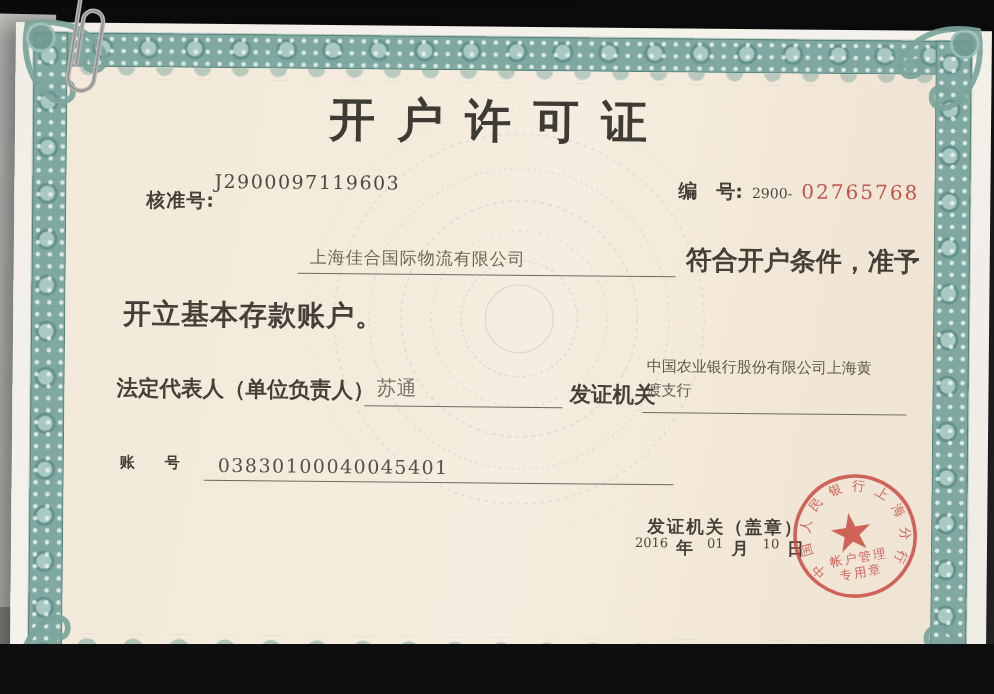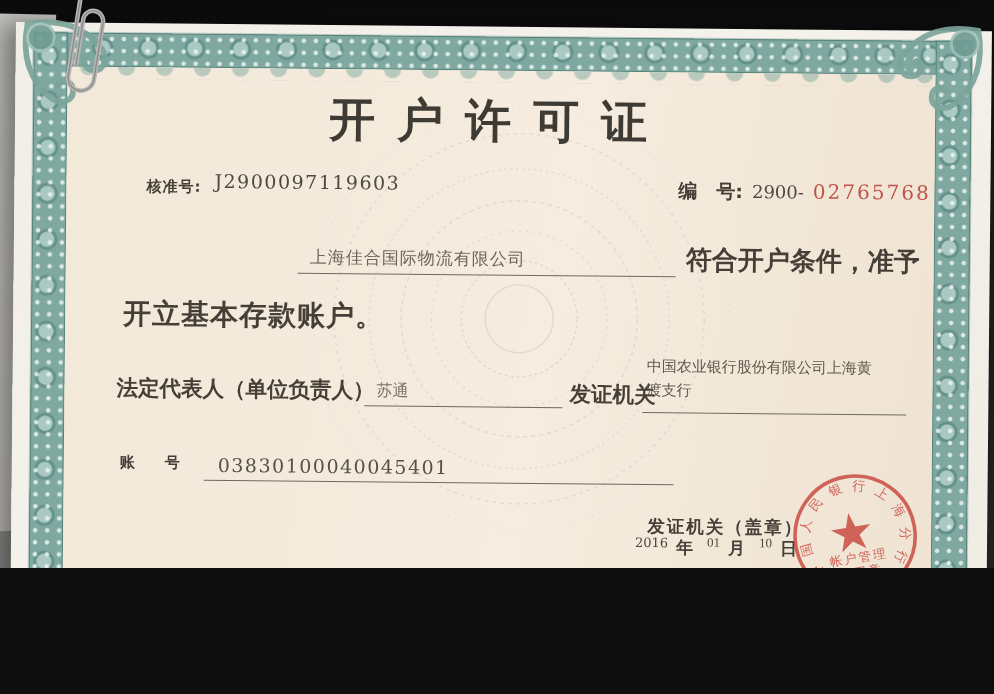--- a/index.html
+++ b/index.html
@@ -4,21 +4,21 @@
 <style>
   :root{
     --serial-red:#c0544a;
     --seal-red:#c9463d;
     --border-teal:#7fa8a0;
     --paper-cream:#f2e9d9;
     --ink:#453f38;
   }
   html,body{margin:0;padding:0;background:#0e0e0f;}
   .photo{
-    position:relative;width:994px;height:568px;overflow:hidden;
+    position:relative;width:994px;height:644px;overflow:hidden;
     background:linear-gradient(180deg,#0b0b0c 0%,#1a1a1c 35%,#222224 100%);
     font-family:"DejaVu Sans","Liberation Sans",sans-serif;
   }
   .under-paper{
     position:absolute;left:-12px;top:14px;width:60px;height:672px;
     background:#c8c7c4;transform:rotate(1.4deg);
   }
   .under-paper-low{
     position:absolute;left:-18px;bottom:-34px;width:230px;height:74px;
     background:#8f8f8d;transform:rotate(-2deg);
@@ -69,45 +69,45 @@
   
   .abs{position:absolute;white-space:nowrap;}
   .lab{font-weight:bold;color:var(--ink);}
   .title{
     left:0;right:30px;top:64px;text-align:center;
     font-family:"DejaVu Serif","Liberation Serif",serif;
     font-size:46px;font-weight:bold;color:#3e3a34;
     letter-spacing:22px;text-indent:22px;
   }
   .serif-num{font-family:"DejaVu Serif","Liberation Serif",serif;}
-  .approval-label{left:132px;top:154px;font-size:15px;letter-spacing:1px;}
+  .approval-label{left:132px;top:164px;font-size:19px;letter-spacing:1px;}
   .approval-value{left:200px;top:146px;font-size:19px;color:#4d4841;letter-spacing:1.5px;}
   .serial-group{left:664px;top:150px;font-size:19px;display:flex;align-items:baseline;gap:9px;}
   .serial-number{color:var(--serial-red);letter-spacing:2px;font-size:20px;}
   .review-label{left:164px;top:208px;font-size:28px;}
   .clause-right{left:672px;top:214px;font-size:26px;}
   .clause-second{left:110px;top:272px;font-size:28px;letter-spacing:1px;}
   .fill-line{position:absolute;border-bottom:1.6px solid #6f6a61;}
   .fill-value{position:absolute;left:12px;bottom:4px;white-space:nowrap;}
   .company-line{left:284px;top:198px;width:378px;height:50px;}
   .company-name{font-size:17px;color:#6e6557;letter-spacing:1px;}
   .legal-label{left:104px;top:350px;font-size:21.5px;}
   .legal-line{left:352px;top:338px;width:198px;height:42px;}
-  .legal-name{font-size:16px;color:#7a7266;}
+  .legal-name{font-size:20px;color:#7a7266;}
   .bank-label{left:557px;top:352px;font-size:21.5px;}
   .bank-line{left:630px;top:326px;width:264px;height:58px;}
   .bank-value{position:absolute;left:4px;top:0;font-size:15px;line-height:24px;color:#5f594e;white-space:nowrap;}
   .account-label{left:108px;top:430px;font-size:15px;}
   .account-line{left:192px;top:416px;width:470px;height:40px;}
   .account-value{font-size:19px;color:#55504a;letter-spacing:1.5px;left:14px;}
   .issuer-label{left:636px;top:486px;font-size:17.5px;letter-spacing:2px;}
   .date-row{left:624px;top:508px;display:flex;align-items:flex-end;}
   .date-num{font-family:"DejaVu Serif","Liberation Serif",serif;font-size:13px;color:#4c473f;transform:translateY(-9px);}
   .date-unit{font-size:17px;font-weight:bold;color:#433e37;}
-  .dsp8{margin-left:8px;}.dsp14{margin-left:14px;font-family:Liberation Serif, serif;}
+  .dsp8{margin-left:8px;}.dsp14{margin-left:14px;}
   
   .seal{position:absolute;left:738px;top:400px;}
   .paperclip{position:absolute;left:48px;top:-2px;}
 </style>
 </head>
 <body>
 
 <div class="photo">
   <div class="under-paper"></div>
   <div class="under-paper-low"></div>
@@ -170,21 +170,21 @@
       </g>
     </svg>
 
     <div class="abs title">开户许可证</div>
 
     <div class="abs lab approval-label">核准号:</div>
     <div class="abs serif-num approval-value">J2900097119603</div>
 
     <div class="abs serial-group">
       <span class="lab">编　号:</span>
-      <span class="serif-num" style="color:#4d4841;font-size:18px;">2900-</span>
+      <span class="serif-num" style="color:#4d4841;font-size:14px;">2900-</span>
       <span class="serif-num serial-number">02765768</span>
     </div>
 
     <div class="fill-line company-line">
       <span class="fill-value company-name">上海佳合国际物流有限公司</span>
     </div>
     <div class="abs lab clause-right">符合开户条件，准予</div>
     <div class="abs lab clause-second">开立基本存款账户。</div>
 
     <div class="abs lab legal-label">法定代表人（单位负责人）</div>

